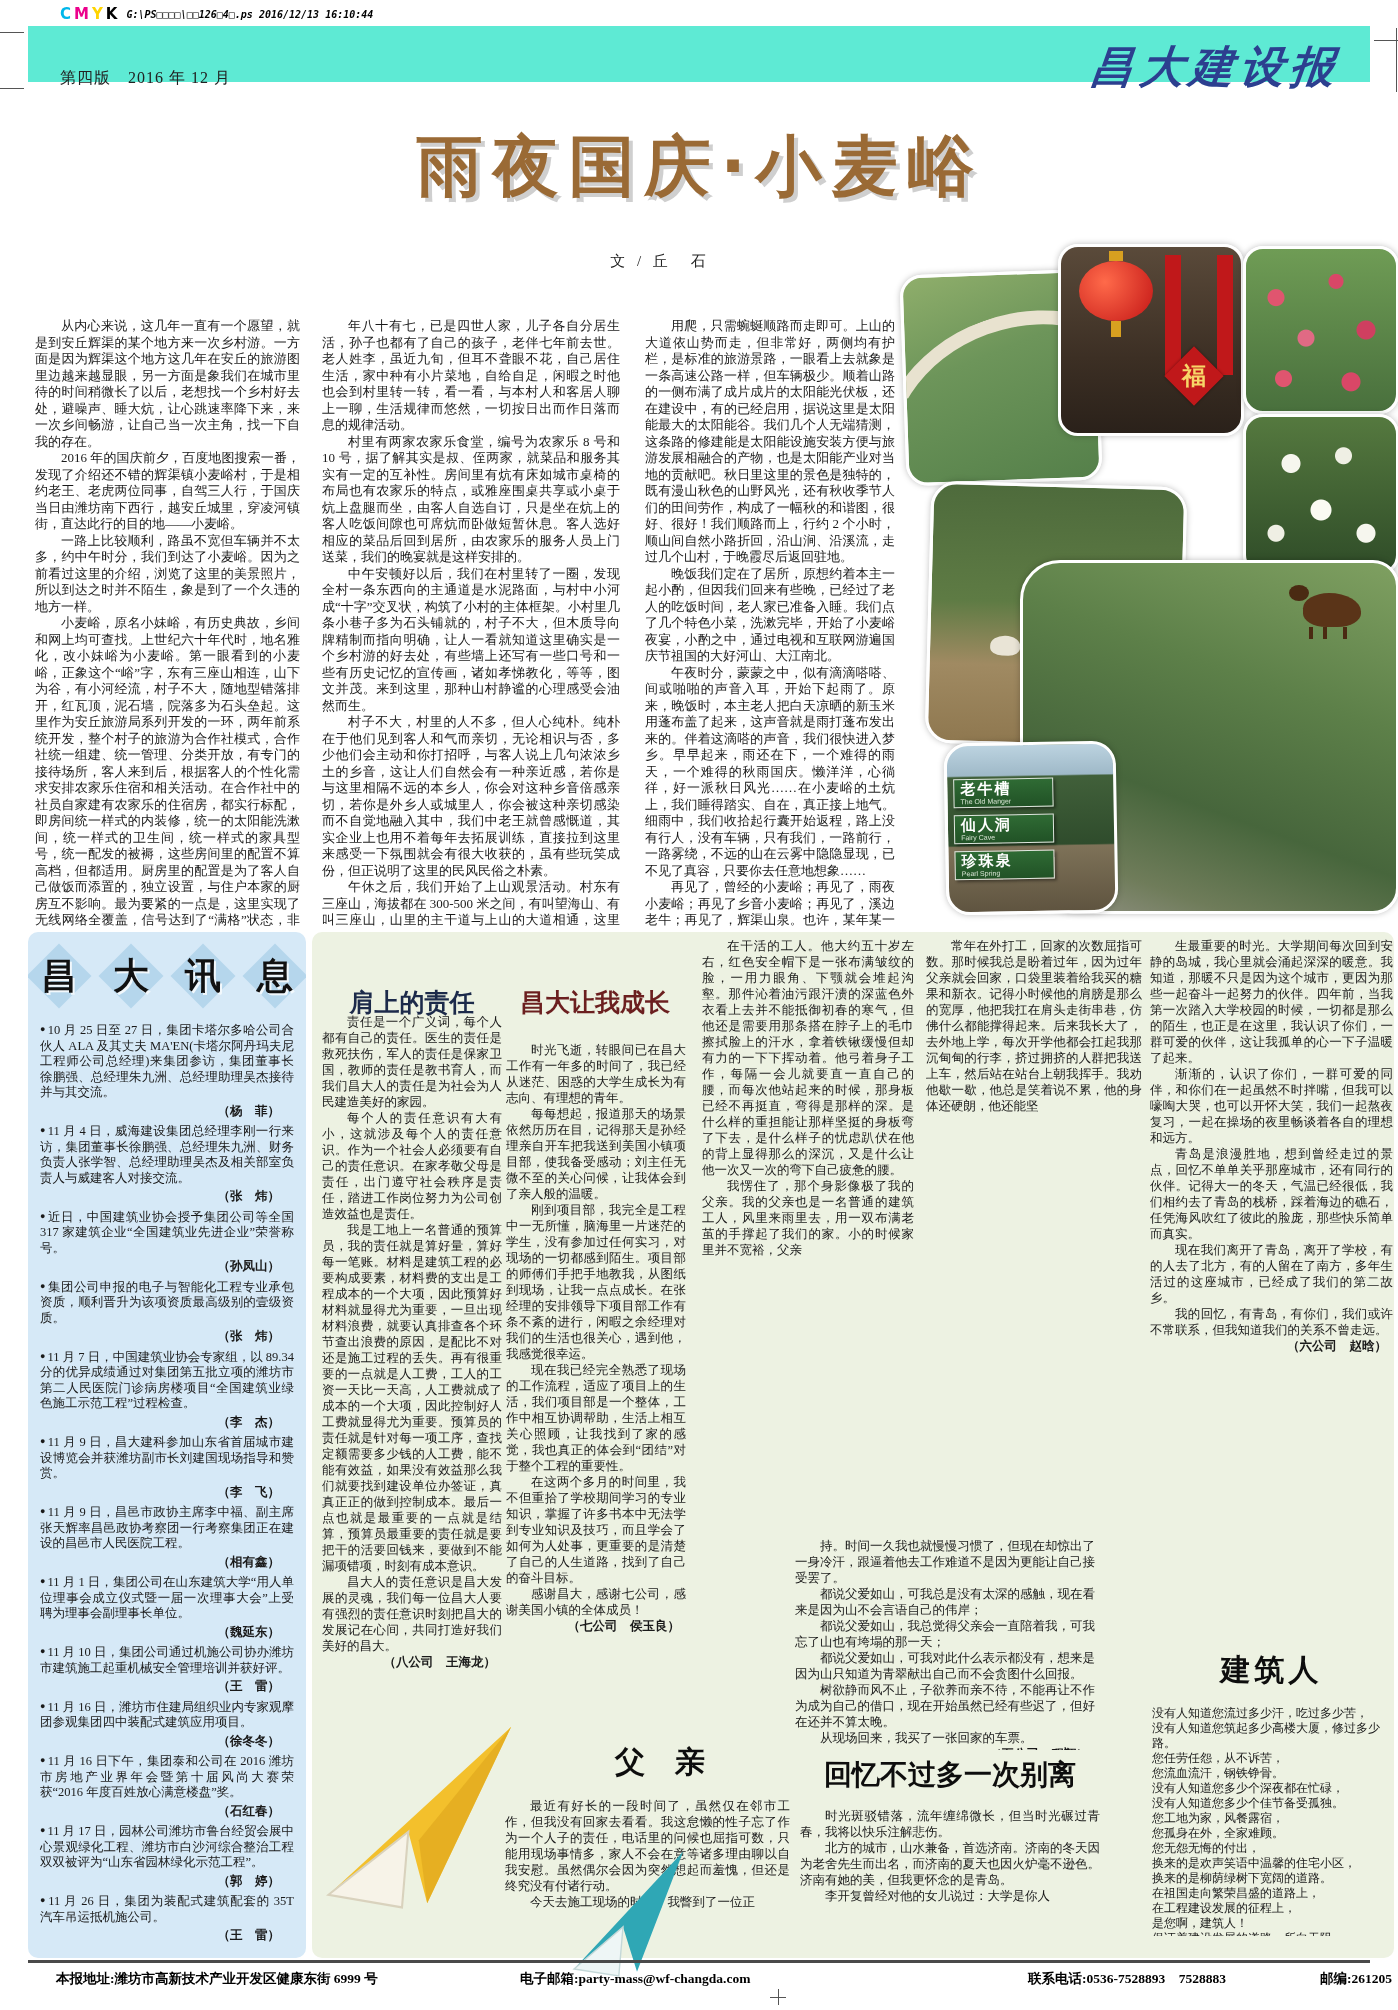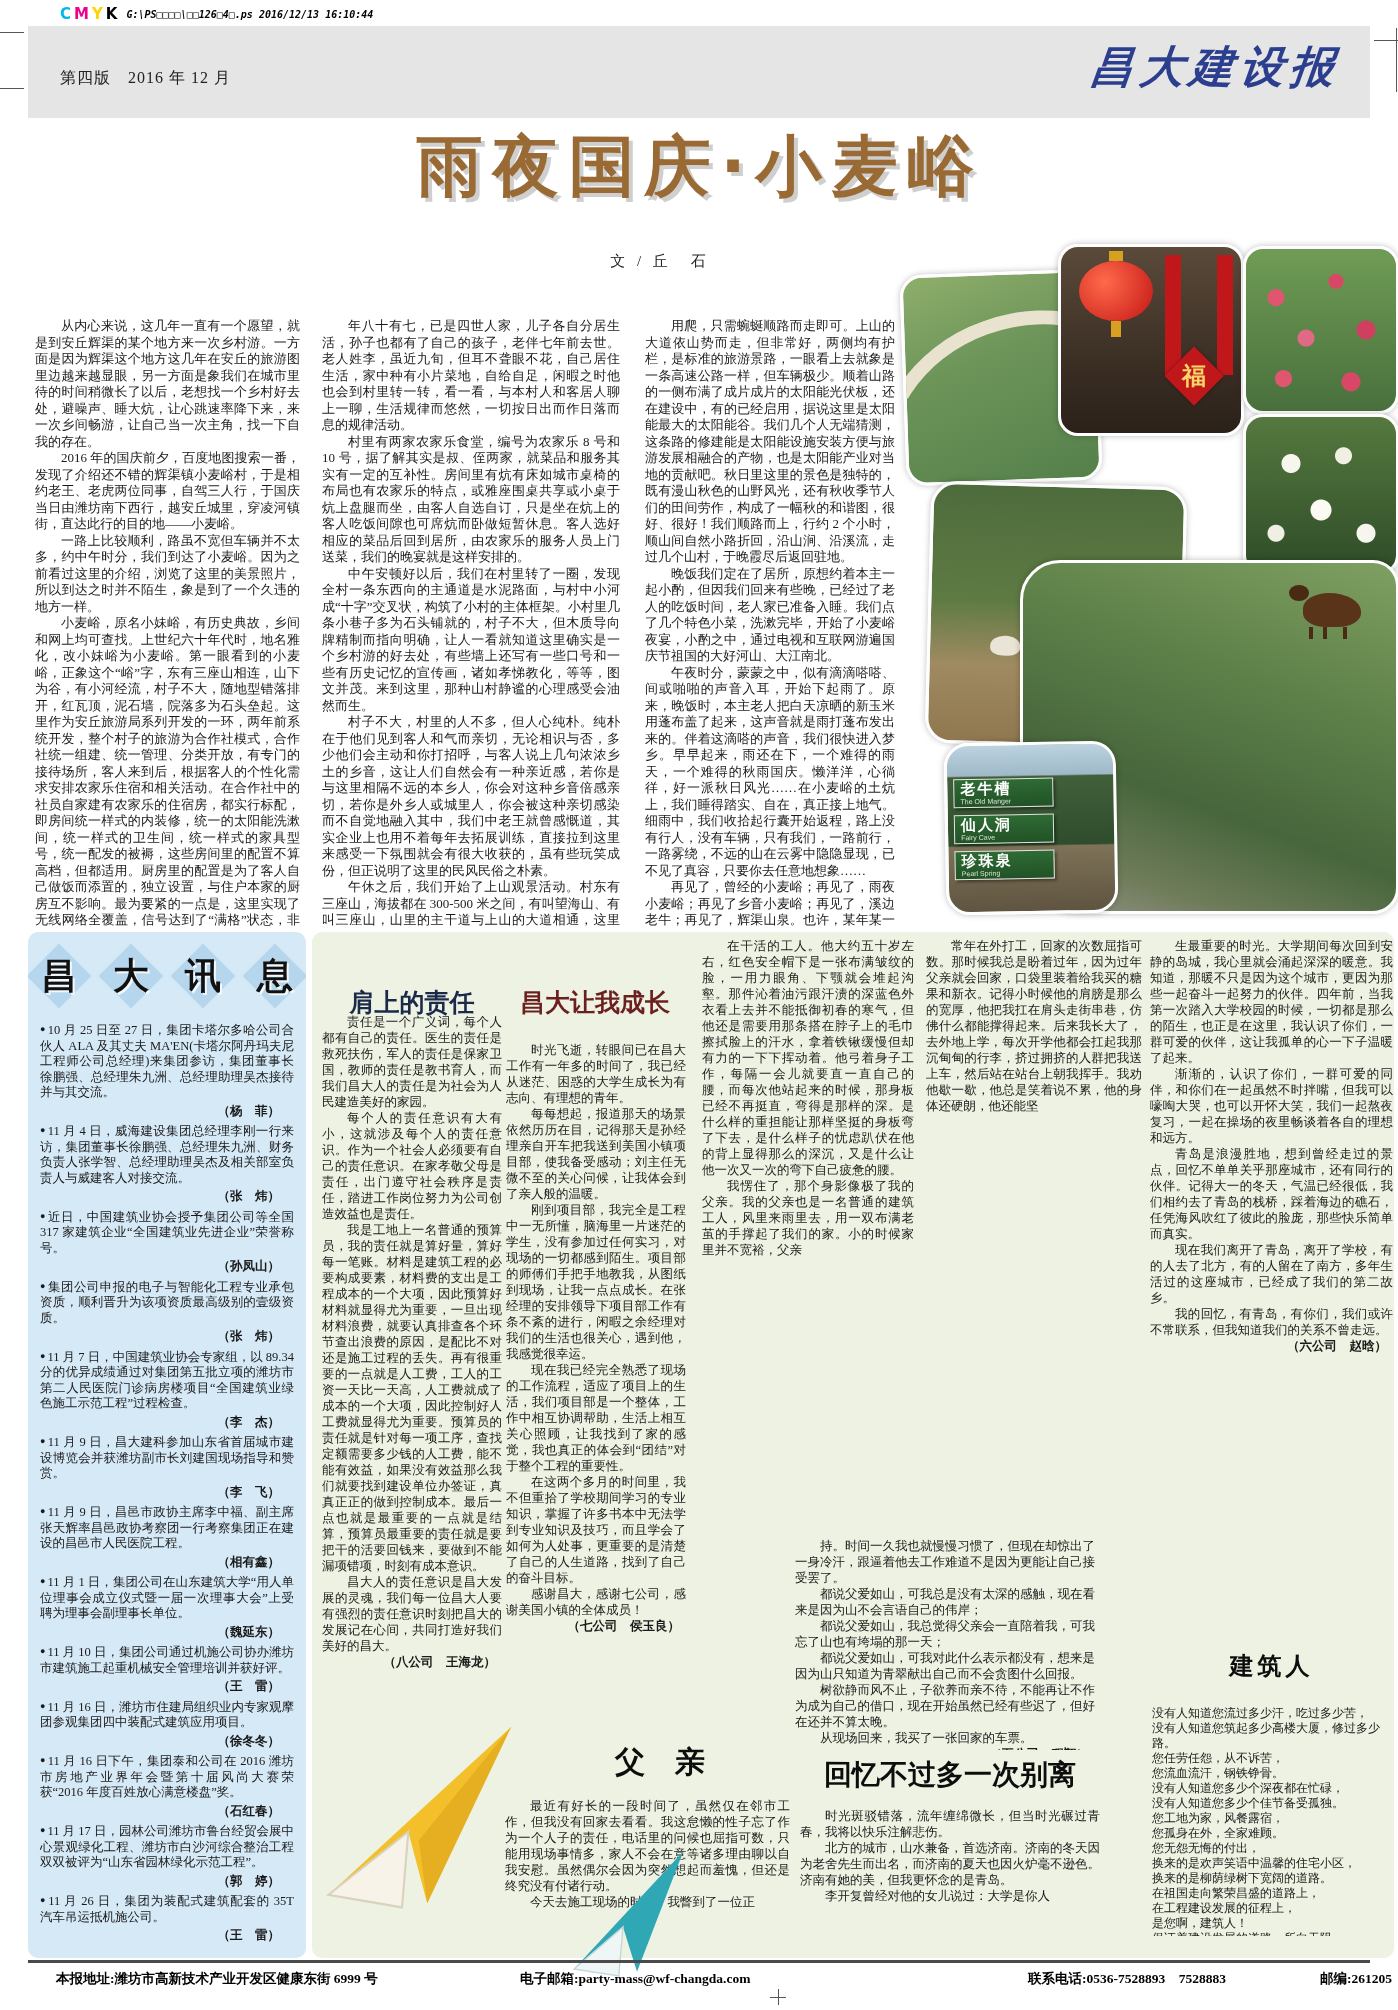--- a/index.html
+++ b/index.html
@@ -5,21 +5,21 @@
   html,body{margin:0;padding:0;background:#9a9a9a;}
   .page{position:relative;width:1398px;height:2010px;background:#ffffff;margin:0 auto;
         font-family:"Liberation Serif","DejaVu Serif",serif;color:#1a1a1a;overflow:hidden;}
   
   .prepress{position:absolute;left:60px;top:4px;height:20px;display:flex;align-items:center;gap:6px;}
   .cmyk span{font-family:"DejaVu Sans",sans-serif;font-weight:900;font-size:15px;margin-right:3px;}
   .cmyk .c{color:#00b7eb}.cmyk .m{color:#ec008c}.cmyk .y{color:#ffd400}.cmyk .k{color:#000}
   .psinfo{font-family:"DejaVu Sans Mono",monospace;font-size:10px;font-weight:bold;color:#000;font-style:italic;}
   .cropline{position:absolute;background:#555;}
   
-  .masthead{position:absolute;left:28px;top:26px;width:1342px;height:92px;background:#e5e5e5;}
+  .masthead{position:absolute;left:28px;top:26px;width:1342px;height:56px;background:#5eead4;}
   .edition{position:absolute;left:32px;top:42px;font-size:16px;color:#222;letter-spacing:1px;}
   .section-title{position:absolute;left:0;right:0;top:8px;text-align:center;
      font-family:"DejaVu Sans",sans-serif;font-weight:900;font-size:50px;letter-spacing:10px;color:#0d0d0d;}
   .paper-name{position:absolute;right:30px;top:12px;font-size:44px;font-weight:bold;font-style:italic;
      color:#2c3f8f;letter-spacing:6px;transform:skewX(-6deg);font-family:"DejaVu Serif",serif;}
   
   .headline{position:absolute;left:250px;top:122px;width:900px;text-align:center;
      font-family:"DejaVu Sans",sans-serif;font-weight:900;font-size:66px;letter-spacing:10px;
      color:#9a6a35;text-shadow:4px 4px 0 #cfcfcf;}
   .byline{position:absolute;left:560px;top:252px;width:200px;text-align:center;font-size:15px;letter-spacing:4px;color:#222;}
@@ -275,21 +275,21 @@
     <div>
         <p class="para">生最重要的时光。大学期间每次回到安静的岛城，我心里就会涌起深深的暖意。我知道，那暖不只是因为这个城市，更因为那些一起奋斗一起努力的伙伴。四年前，当我第一次踏入大学校园的时候，一切都是那么的陌生，也正是在这里，我认识了你们，一群可爱的伙伴，这让我孤单的心一下子温暖了起来。</p>
         <p class="para">渐渐的，认识了你们，一群可爱的同伴，和你们在一起虽然不时拌嘴，但我可以嚎啕大哭，也可以开怀大笑，我们一起熬夜复习，一起在操场的夜里畅谈着各自的理想和远方。</p>
         <p class="para">青岛是浪漫胜地，想到曾经走过的景点，回忆不单单关乎那座城市，还有同行的伙伴。记得大一的冬天，气温已经很低，我们相约去了青岛的栈桥，踩着海边的礁石，任凭海风吹红了彼此的脸庞，那些快乐简单而真实。</p>
         <p class="para">现在我们离开了青岛，离开了学校，有的人去了北方，有的人留在了南方，多年生活过的这座城市，已经成了我们的第二故乡。</p>
         <p class="para">我的回忆，有青岛，有你们，我们或许不常联系，但我知道我们的关系不曾走远。</p>
       </div>
     <div class="sign">（六公司　赵晗）</div>
   </div>
 
-  <div class="art-h" style="left:1150px;top:1650px;width:243px;font-size:24px;color:#0d0d0d;letter-spacing:4px;">建筑人</div>
+  <div class="art-h" style="left:1150px;top:1650px;width:243px;font-size:30px;color:#0d0d0d;letter-spacing:4px;">建筑人</div>
   <div class="bcol" style="left:1152px;top:1706px;width:245px;height:230px;text-align:left;font-size:12px;line-height:15px;">
     <div>
         <div class="ln">没有人知道您流过多少汗，吃过多少苦，</div>
         <div class="ln">没有人知道您筑起多少高楼大厦，修过多少路。</div>
         <div class="ln">您任劳任怨，从不诉苦，</div>
         <div class="ln">您流血流汗，钢铁铮骨。</div>
         <div class="ln">没有人知道您多少个深夜都在忙碌，</div>
         <div class="ln">没有人知道您多少个佳节备受孤独。</div>
         <div class="ln">您工地为家，风餐露宿，</div>
         <div class="ln">您孤身在外，全家难顾。</div>

